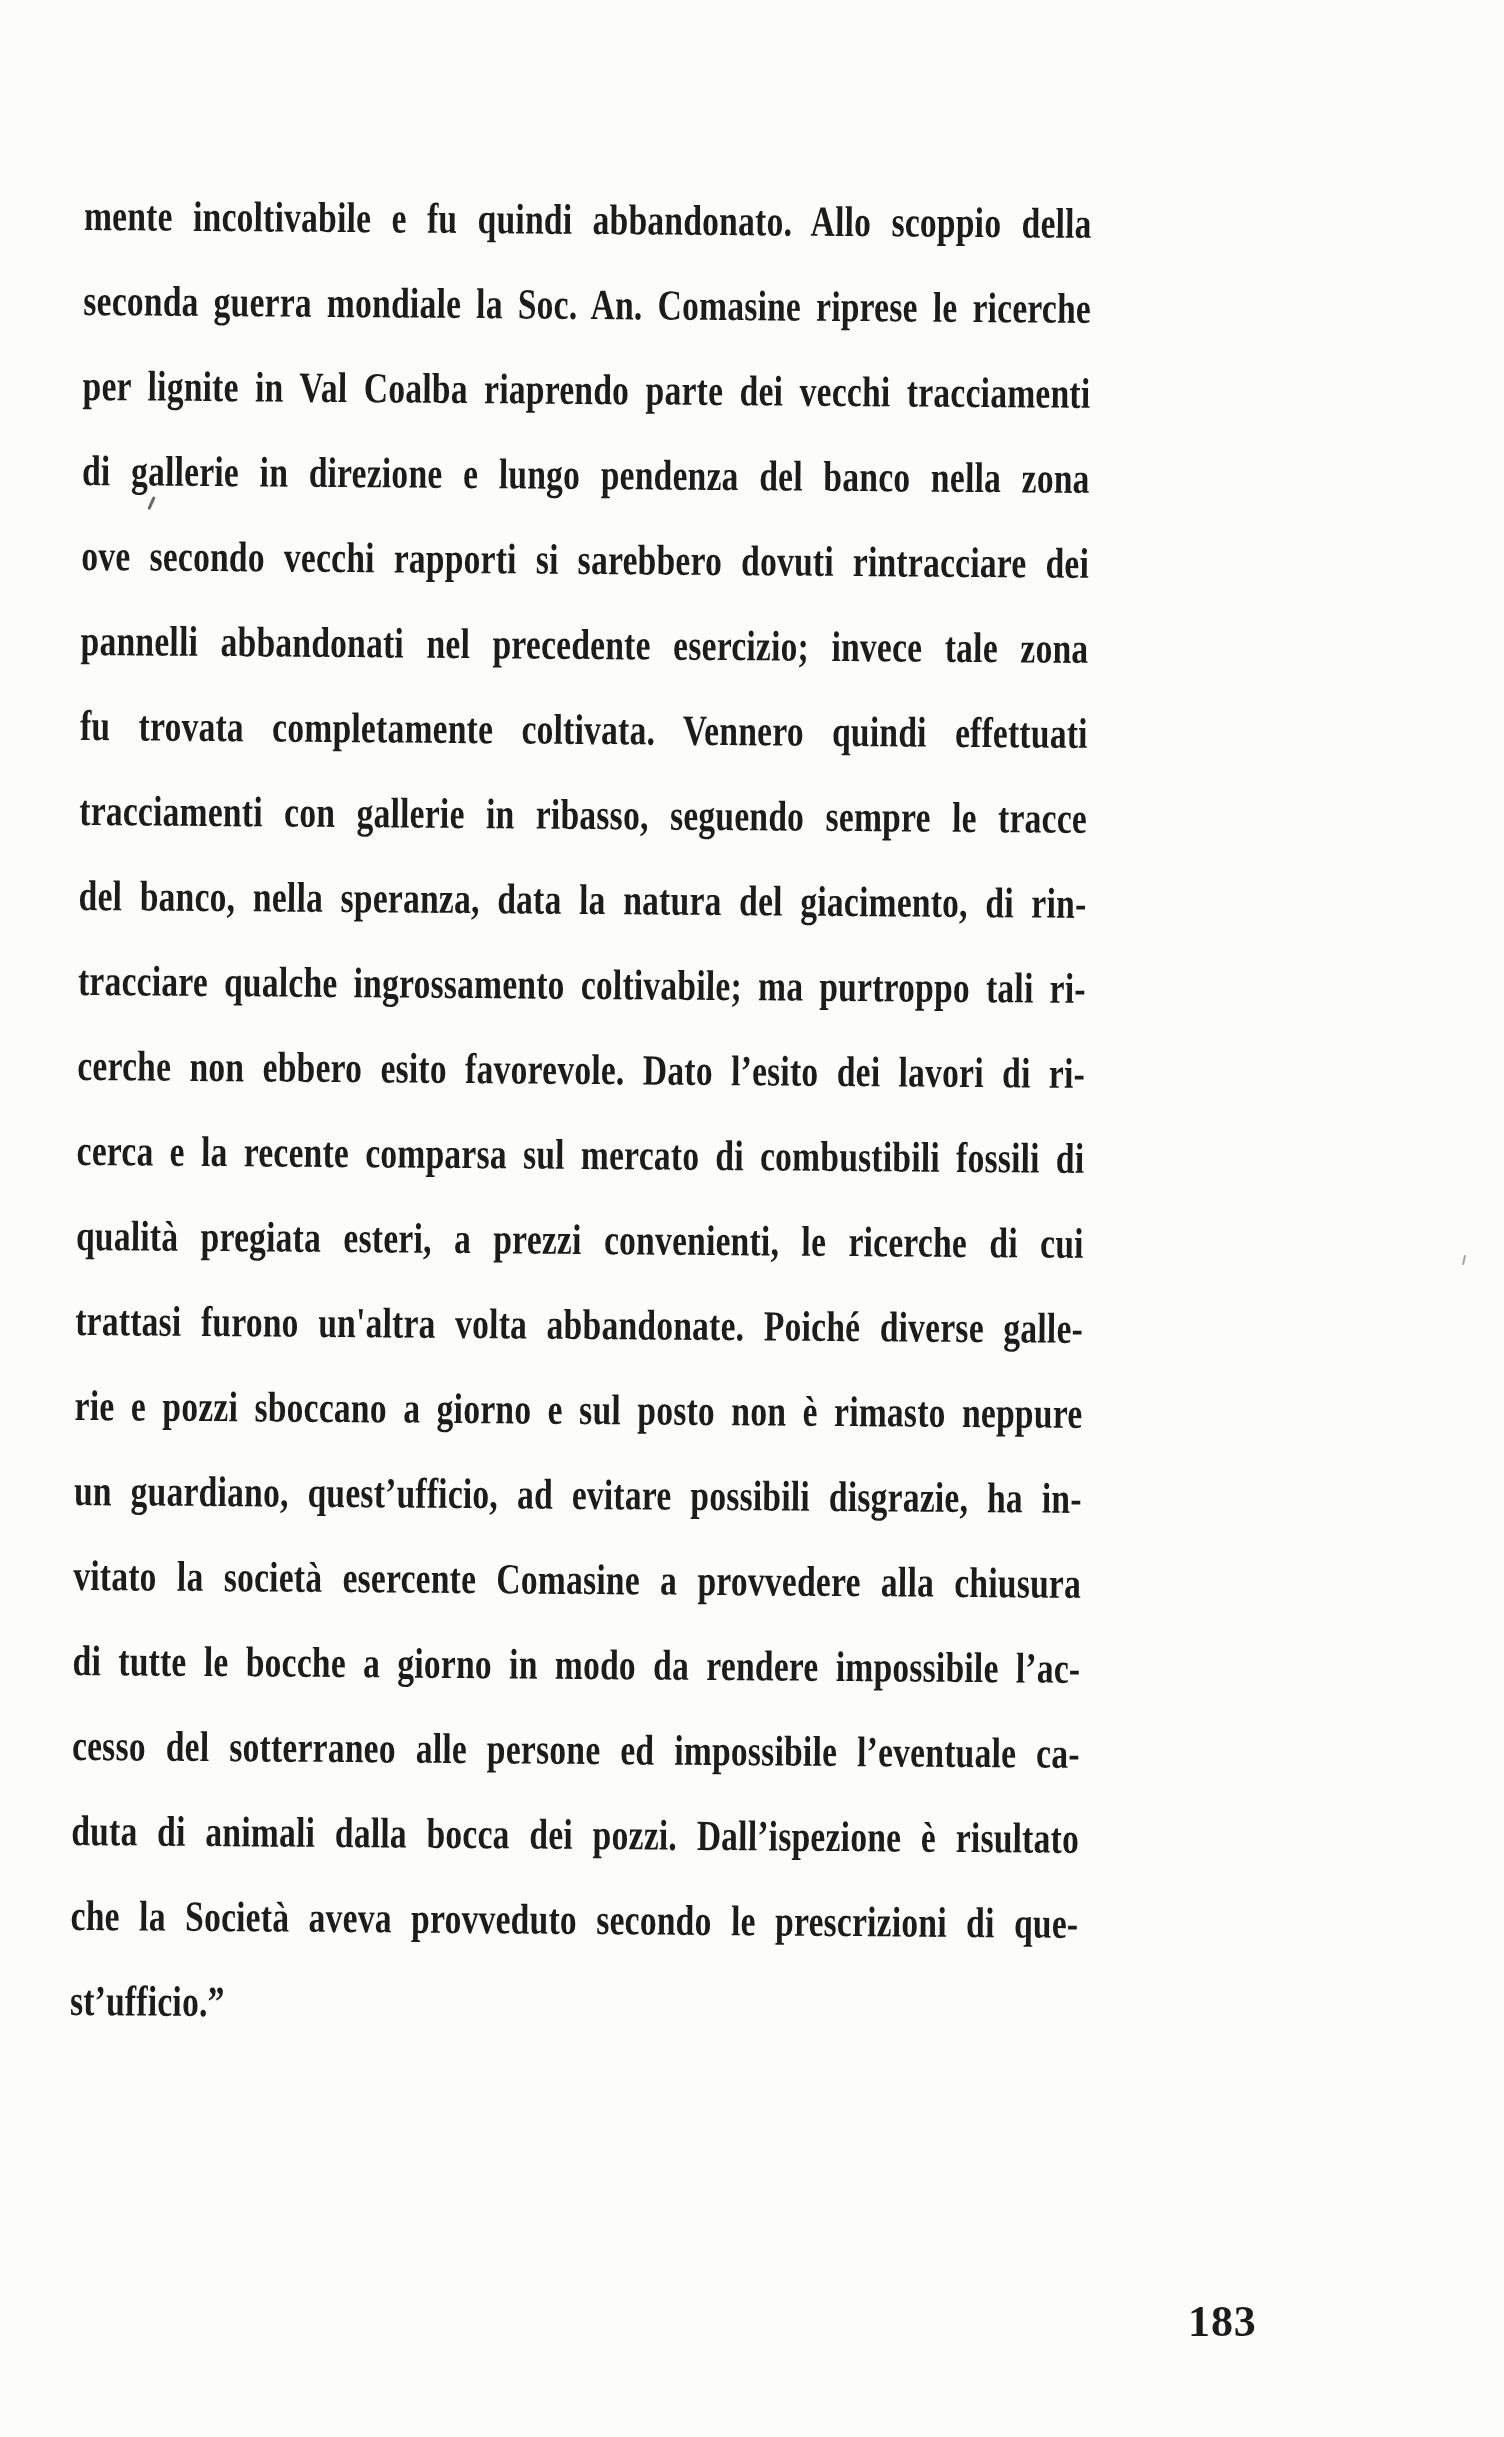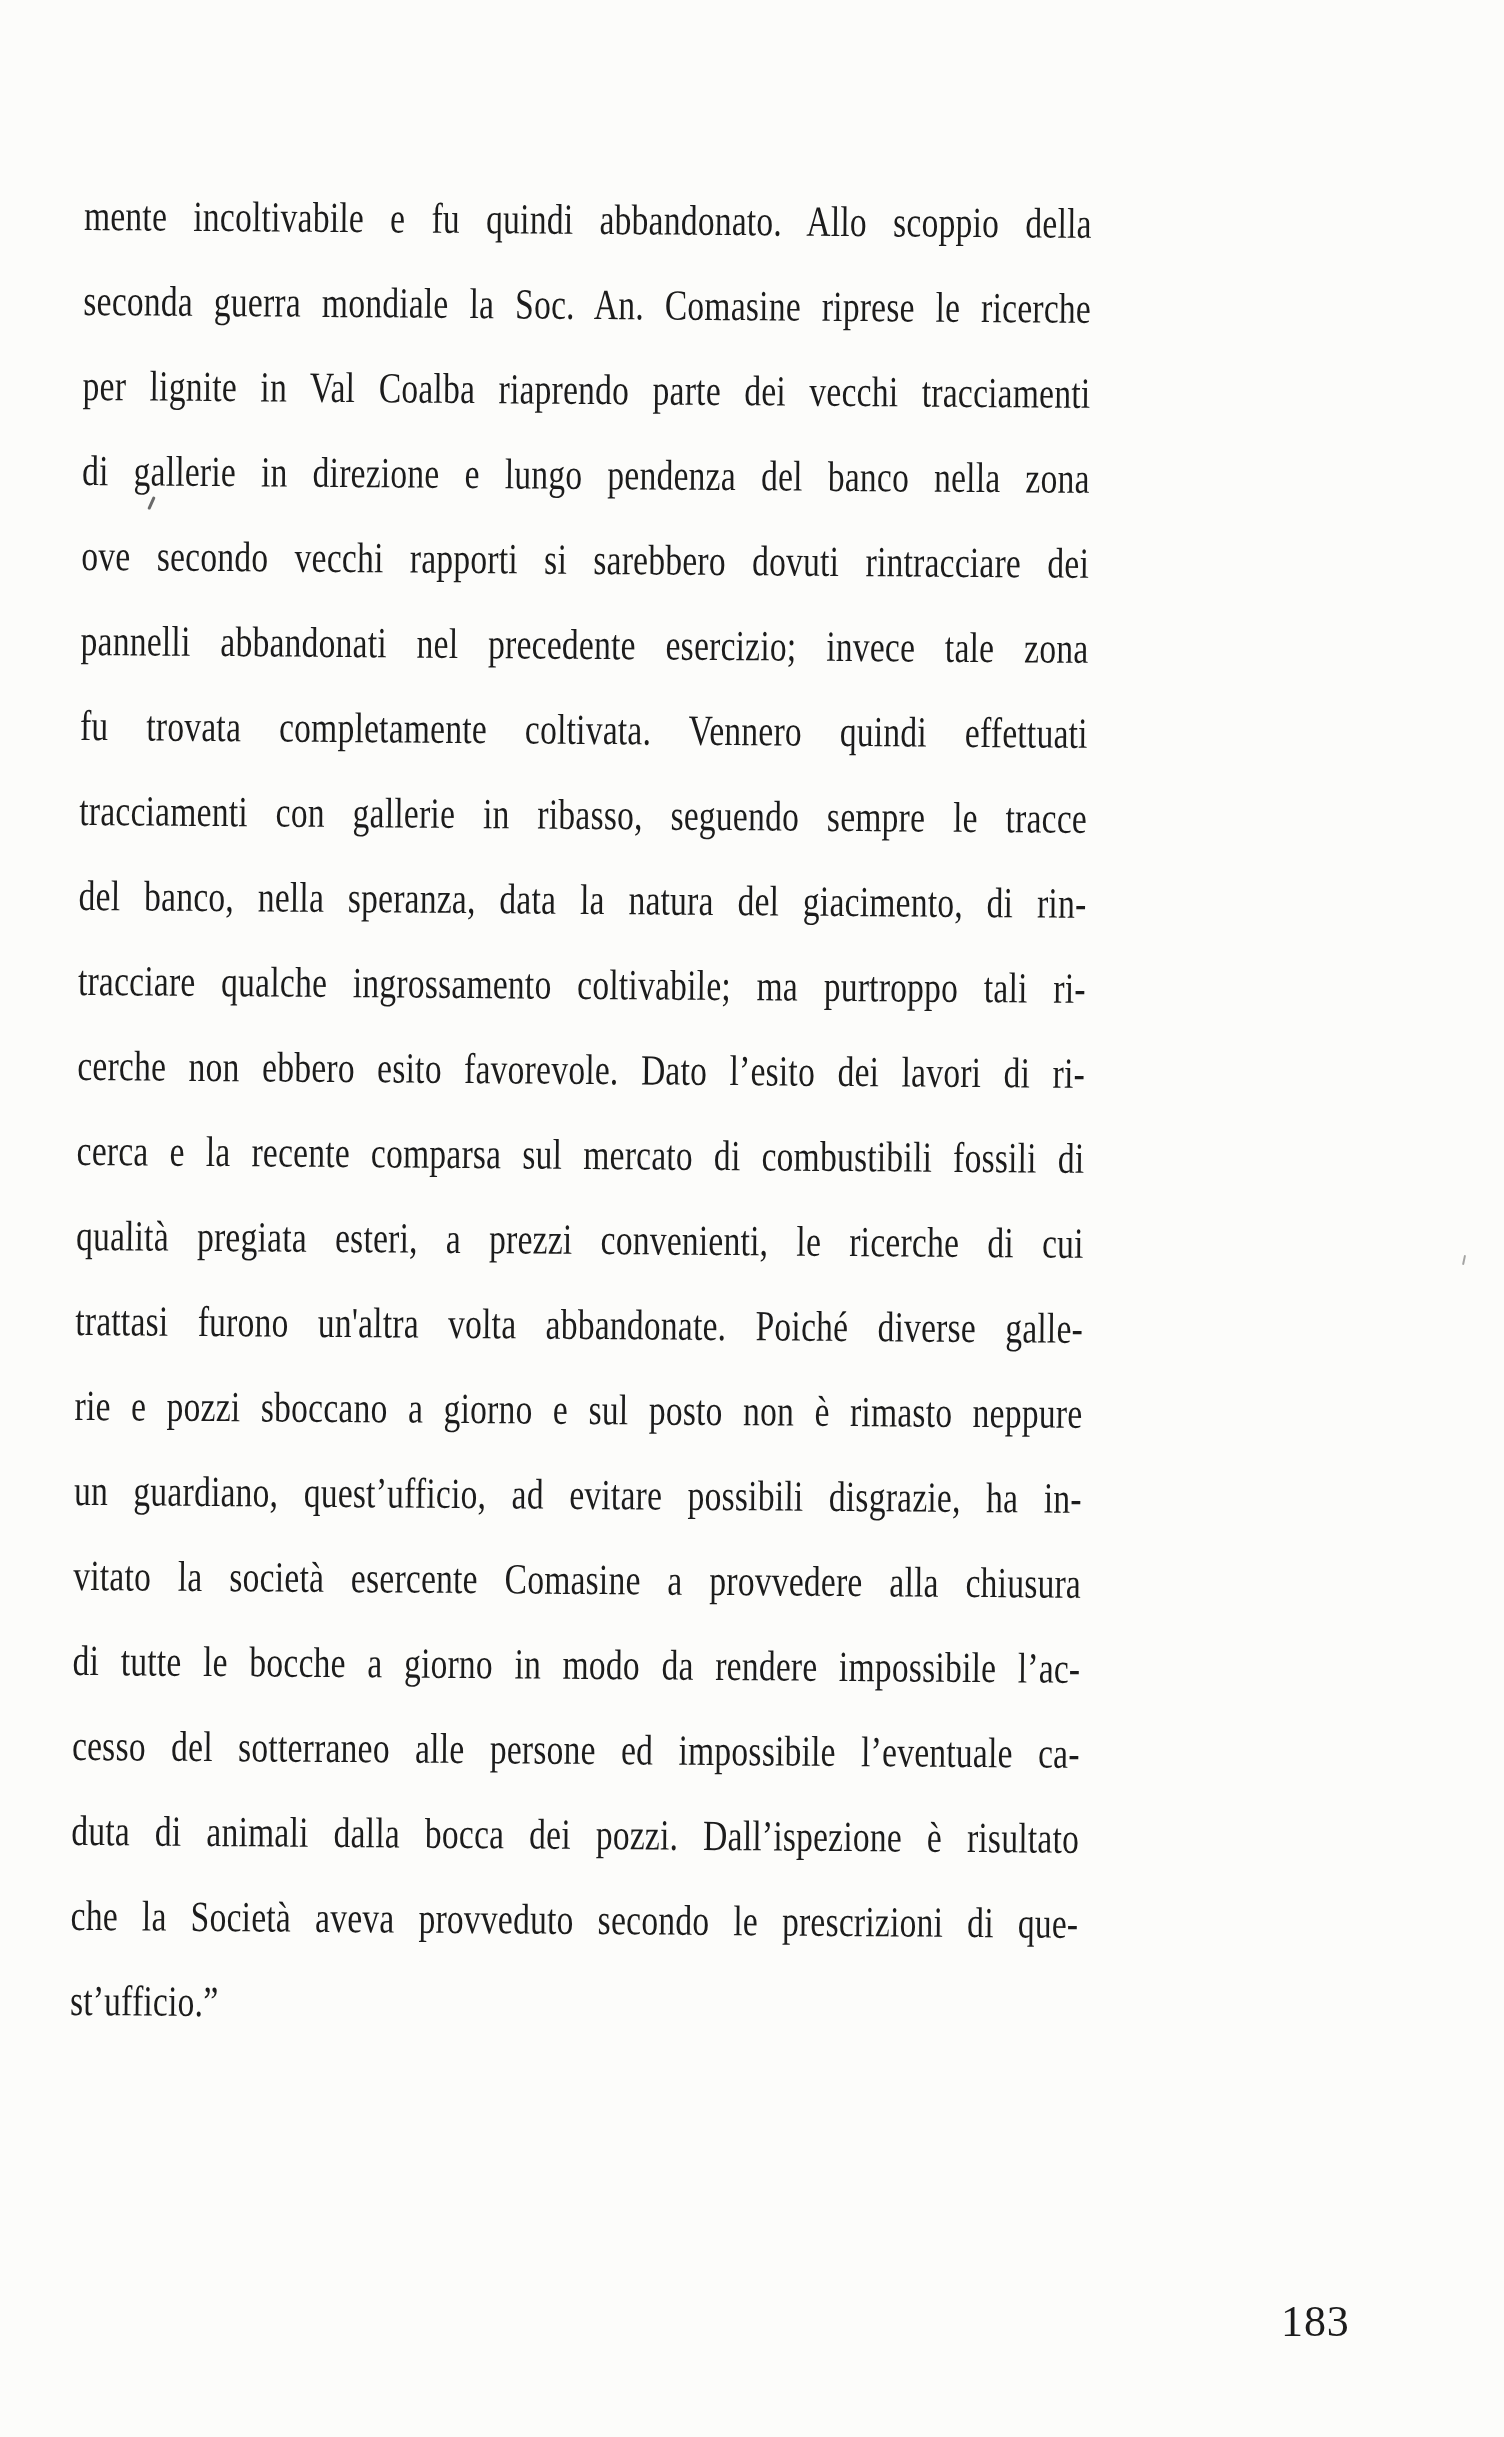--- a/index.html
+++ b/index.html
@@ -7,20 +7,21 @@
   body {
     width:1505px; height:2438px;
     background:var(--paper);
     position:relative;
     overflow:hidden;
     font-family:"Liberation Serif","DejaVu Serif",serif;
   }
   .scan-page {
     position:absolute; inset:0;
     background:var(--paper);
+    font-weight:bold;
   }
   .text-block {
     position:absolute;
     left:77px; top:173px;
     width:1292px;
     transform-origin:0 50%;
     transform: rotate(0.45deg) scaleX(0.78);
     color:var(--ink);
   }
   .line {
@@ -35,21 +36,21 @@
     text-align:justify;
     text-align-last:justify;
     color:var(--ink);
   }
   .line.last-line {
     text-align:left;
     text-align-last:left;
   }
   .page-number {
     position:absolute;
-    left:1281px; top:2298px;
+    left:1188px; top:2298px;
     font-size:44px;
     line-height:47px;
     color:var(--ink);
     letter-spacing:0.9px;
   }
   .speck {
     position:absolute;
     background:#3a3a3a;
     border-radius:1.9px;
   }

